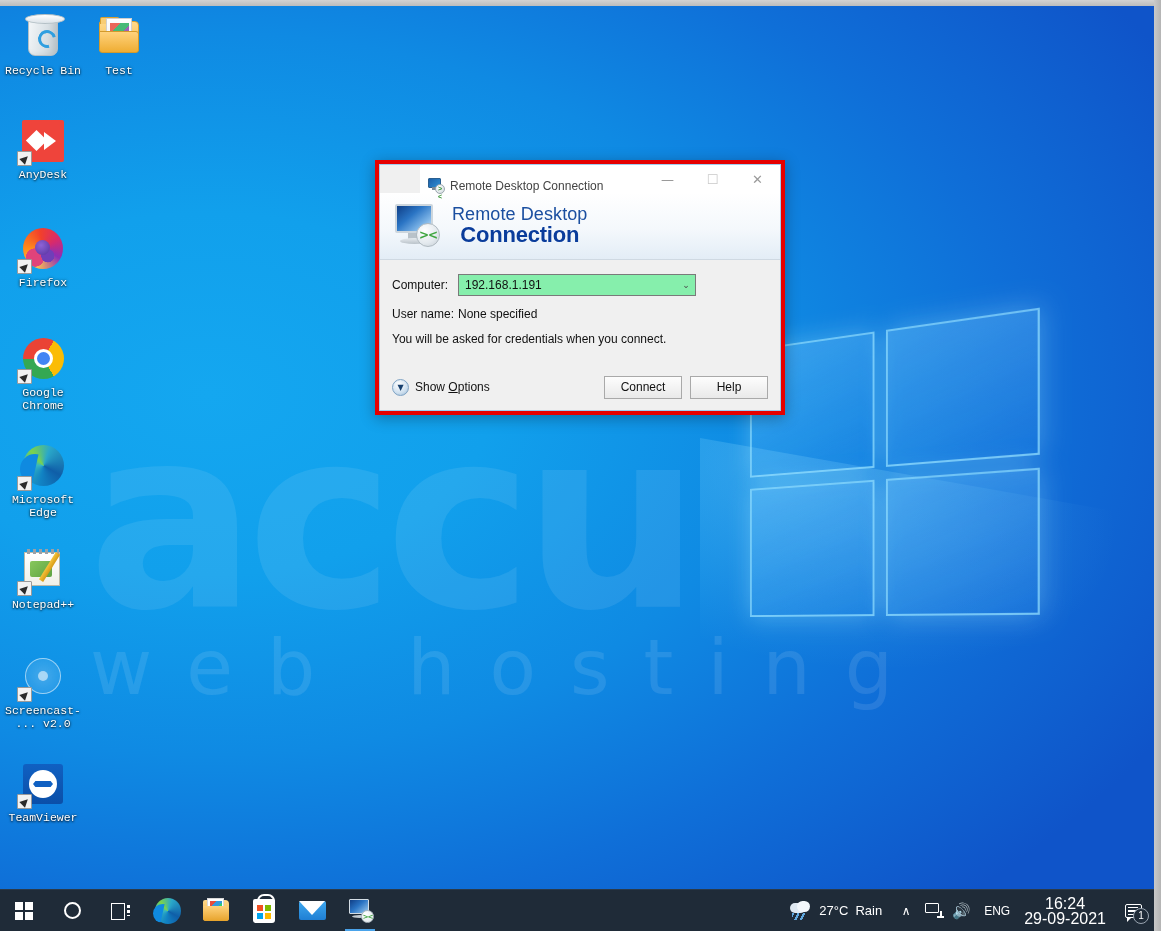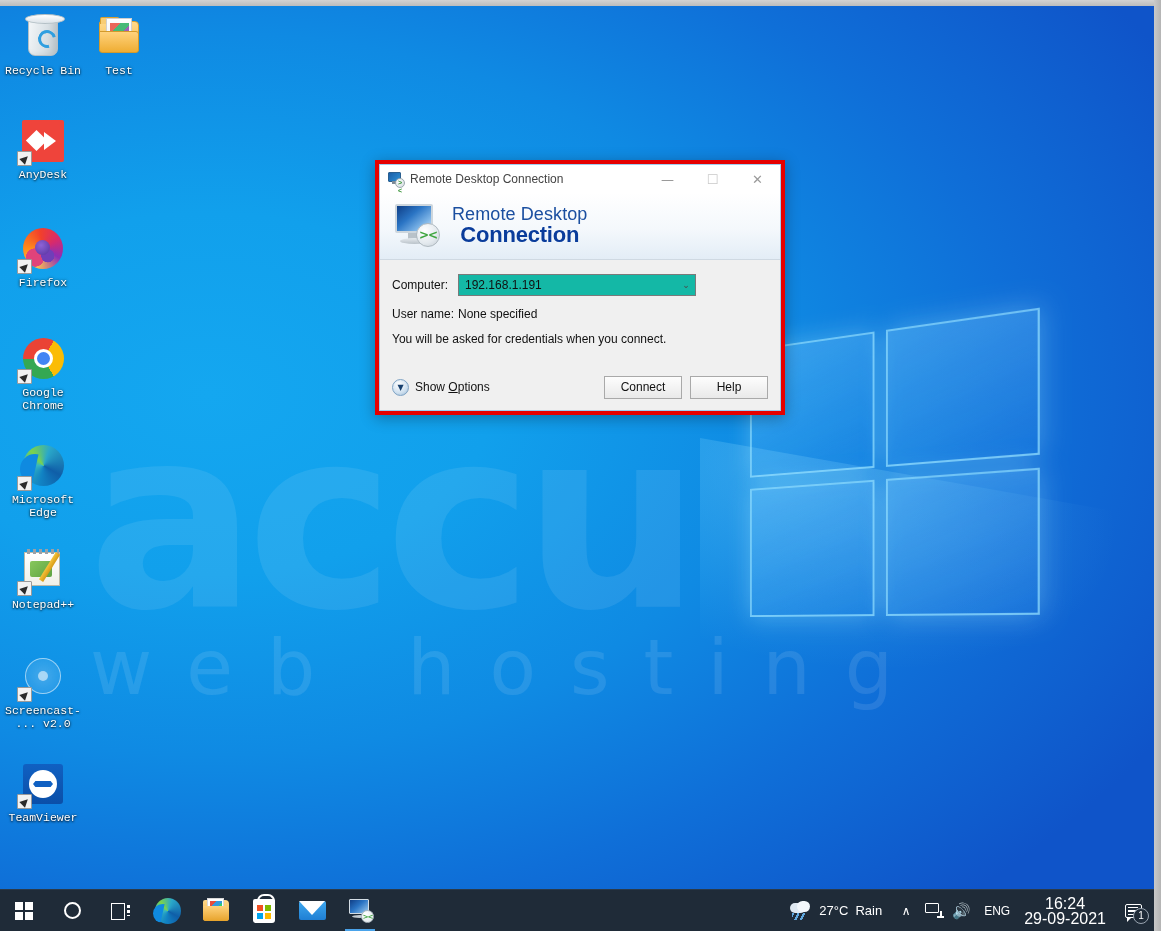--- a/index.html
+++ b/index.html
@@ -312,22 +312,23 @@
   #rdp {
     position: relative;
     width: 100%; height: 100%;
     background: #f0f0f0;
     border: 1px solid #9fcdf0;
     display: flex; flex-direction: column;
   }
   #rdp-titlebar {
     height: 28px;
     background: #ffffff;
-    display: flex; align-items: center;
+    display: flex; align-items: flex-end;
     flex: 0 0 auto;
+    margin-left: 40px;
   }
   #rdp-titlebar .tbar-icon {
     width: 16px; height: 16px;
     margin: 0 6px 0 8px;
     position: relative; flex: 0 0 auto;
   }
   .mini-monitor {
     position:absolute; left:0; top:1px;
     width:13px;height:10px;
     background: linear-gradient(135deg,#1b5fa8,#2e8fd4);
@@ -417,21 +418,21 @@
   #rdp-body {
     flex: 1 1 auto;
     padding: 14px 14px 0 12px;
     position: relative;
     background: #f0f0f0;
   }
   .row { display: flex; align-items: center; margin-bottom: 11px; }
   .row .lab { font-size: 12px; color: #111; width: 66px; flex: 0 0 auto; }
   #computer-combo {
     width: 238px; height: 22px;
-    background: #14b8a6;
+    background: #86efac;
     border: 1px solid #7a7a7a;
     display: flex; align-items: center;
     padding: 0 0 0 6px;
     font-size: 12px; color: #111;
     position: relative;
   }
   #computer-value { flex: 1 1 auto; }
   #combo-arrow {
     width: 18px; height: 20px;
     display:flex; align-items:center; justify-content:center;

